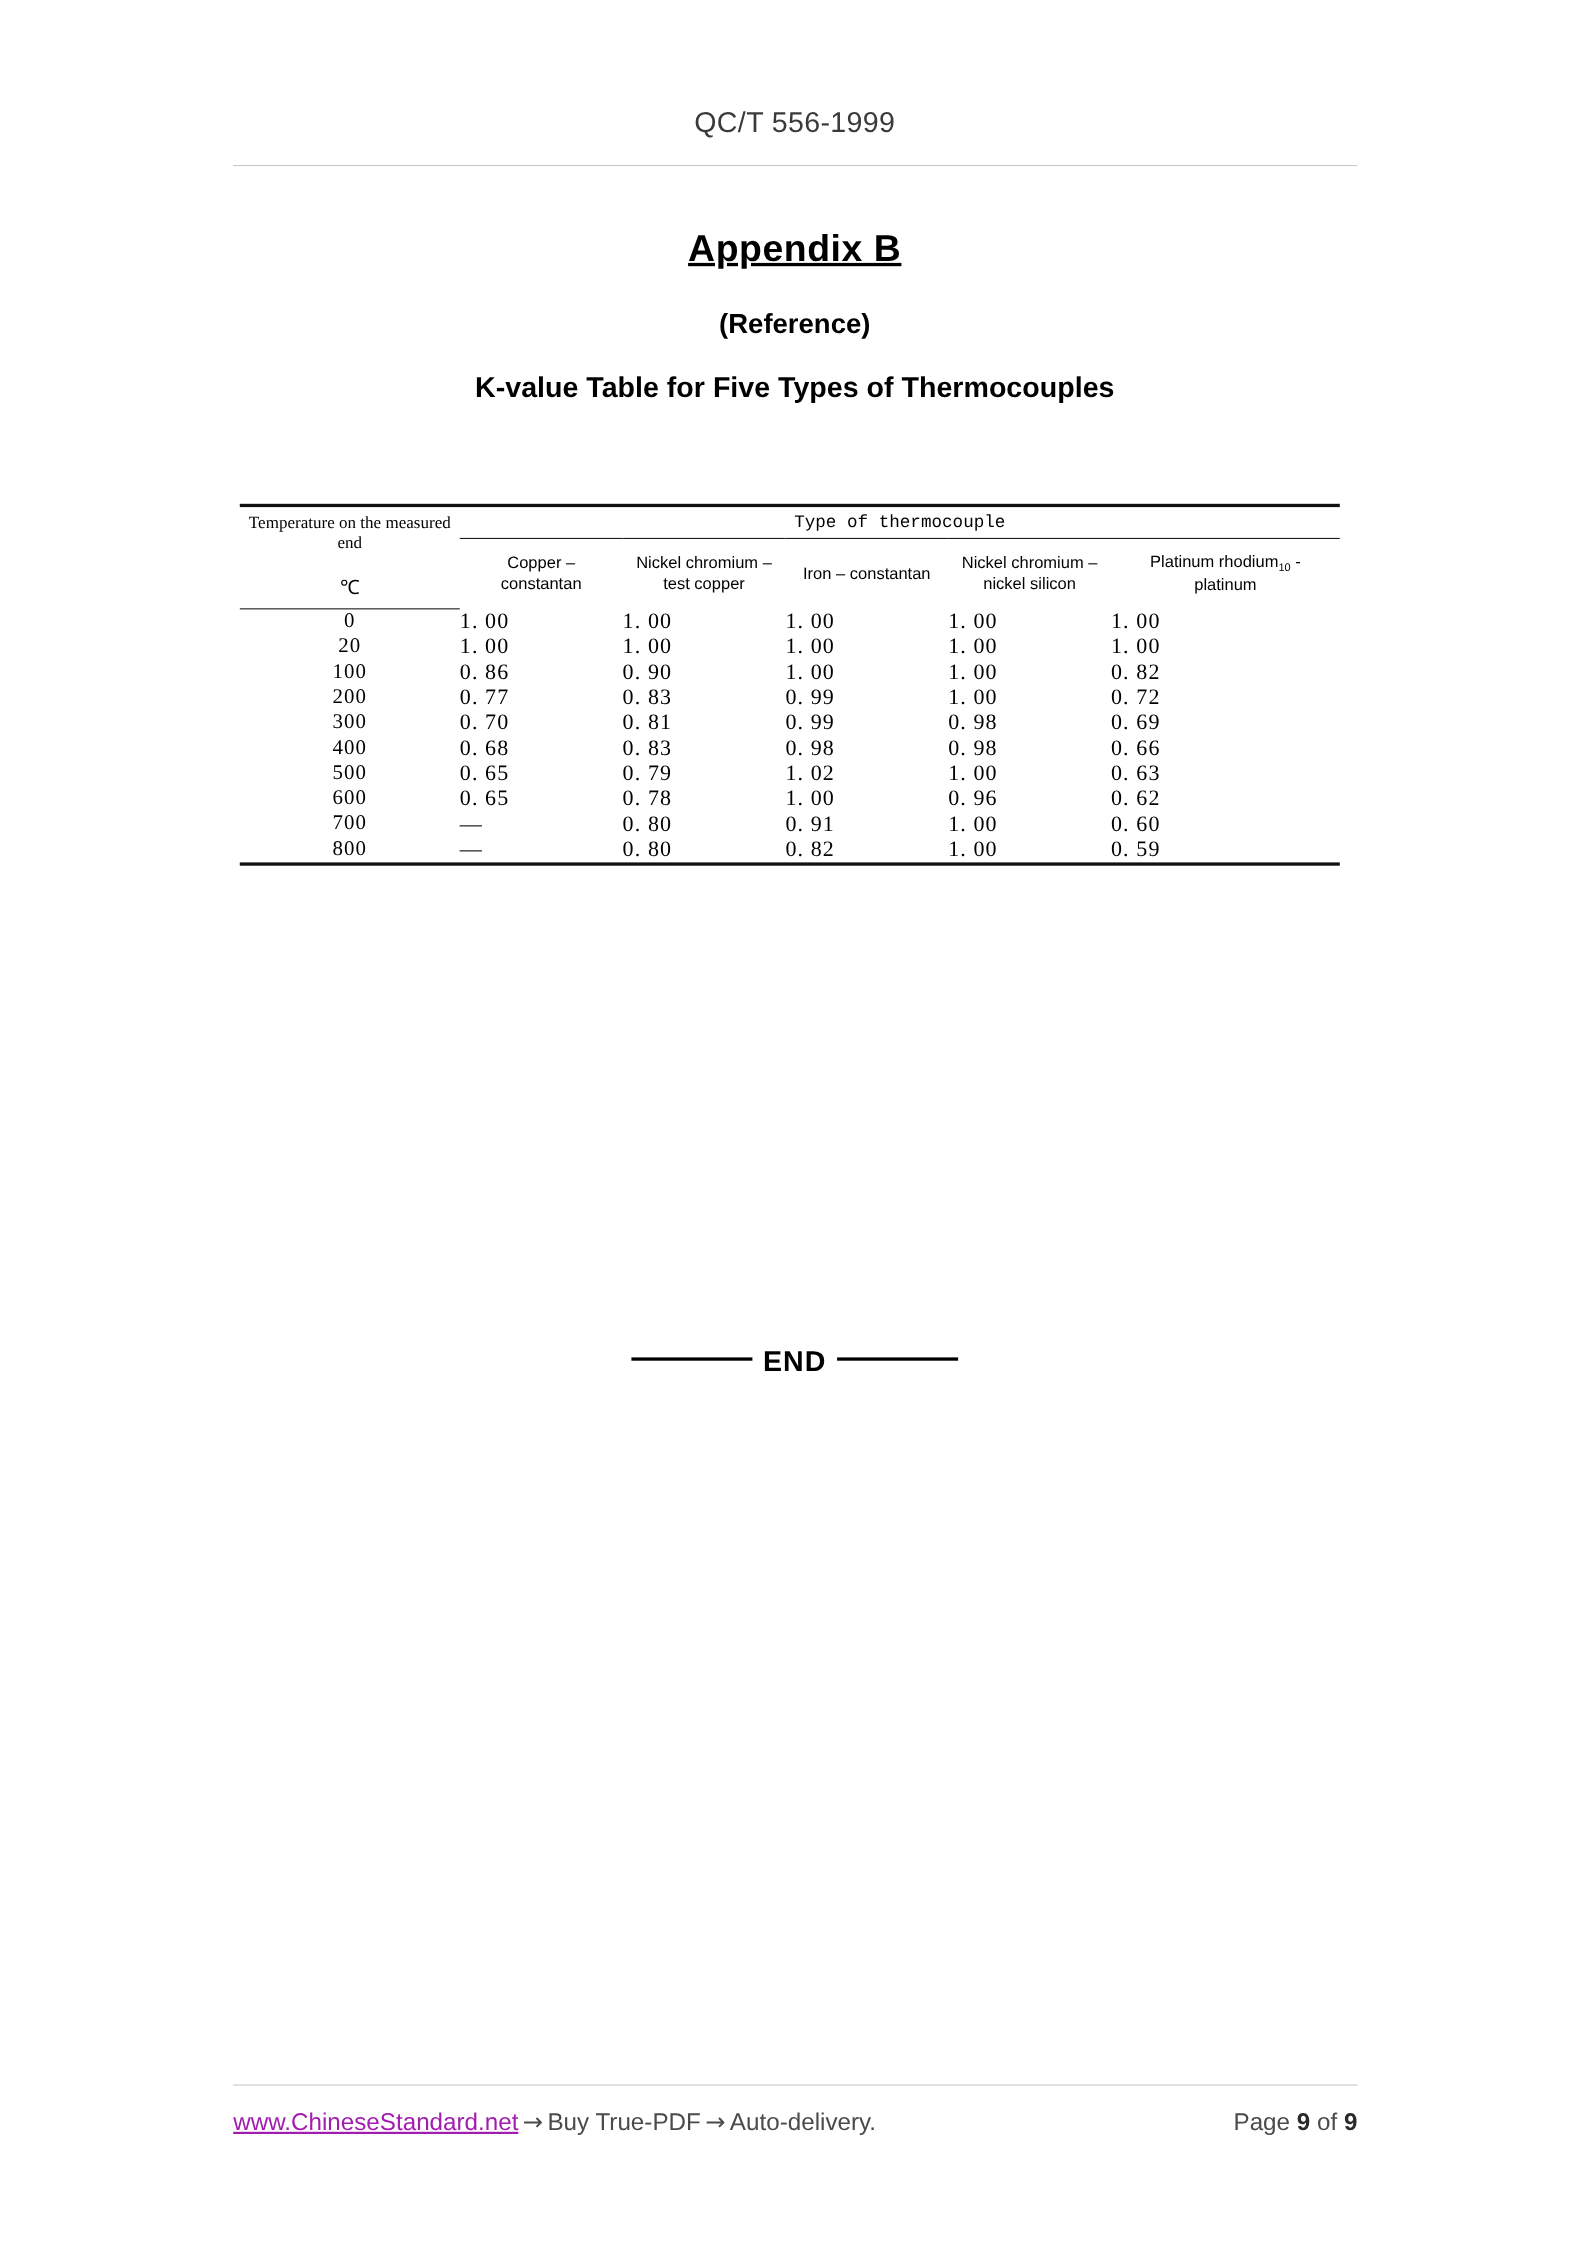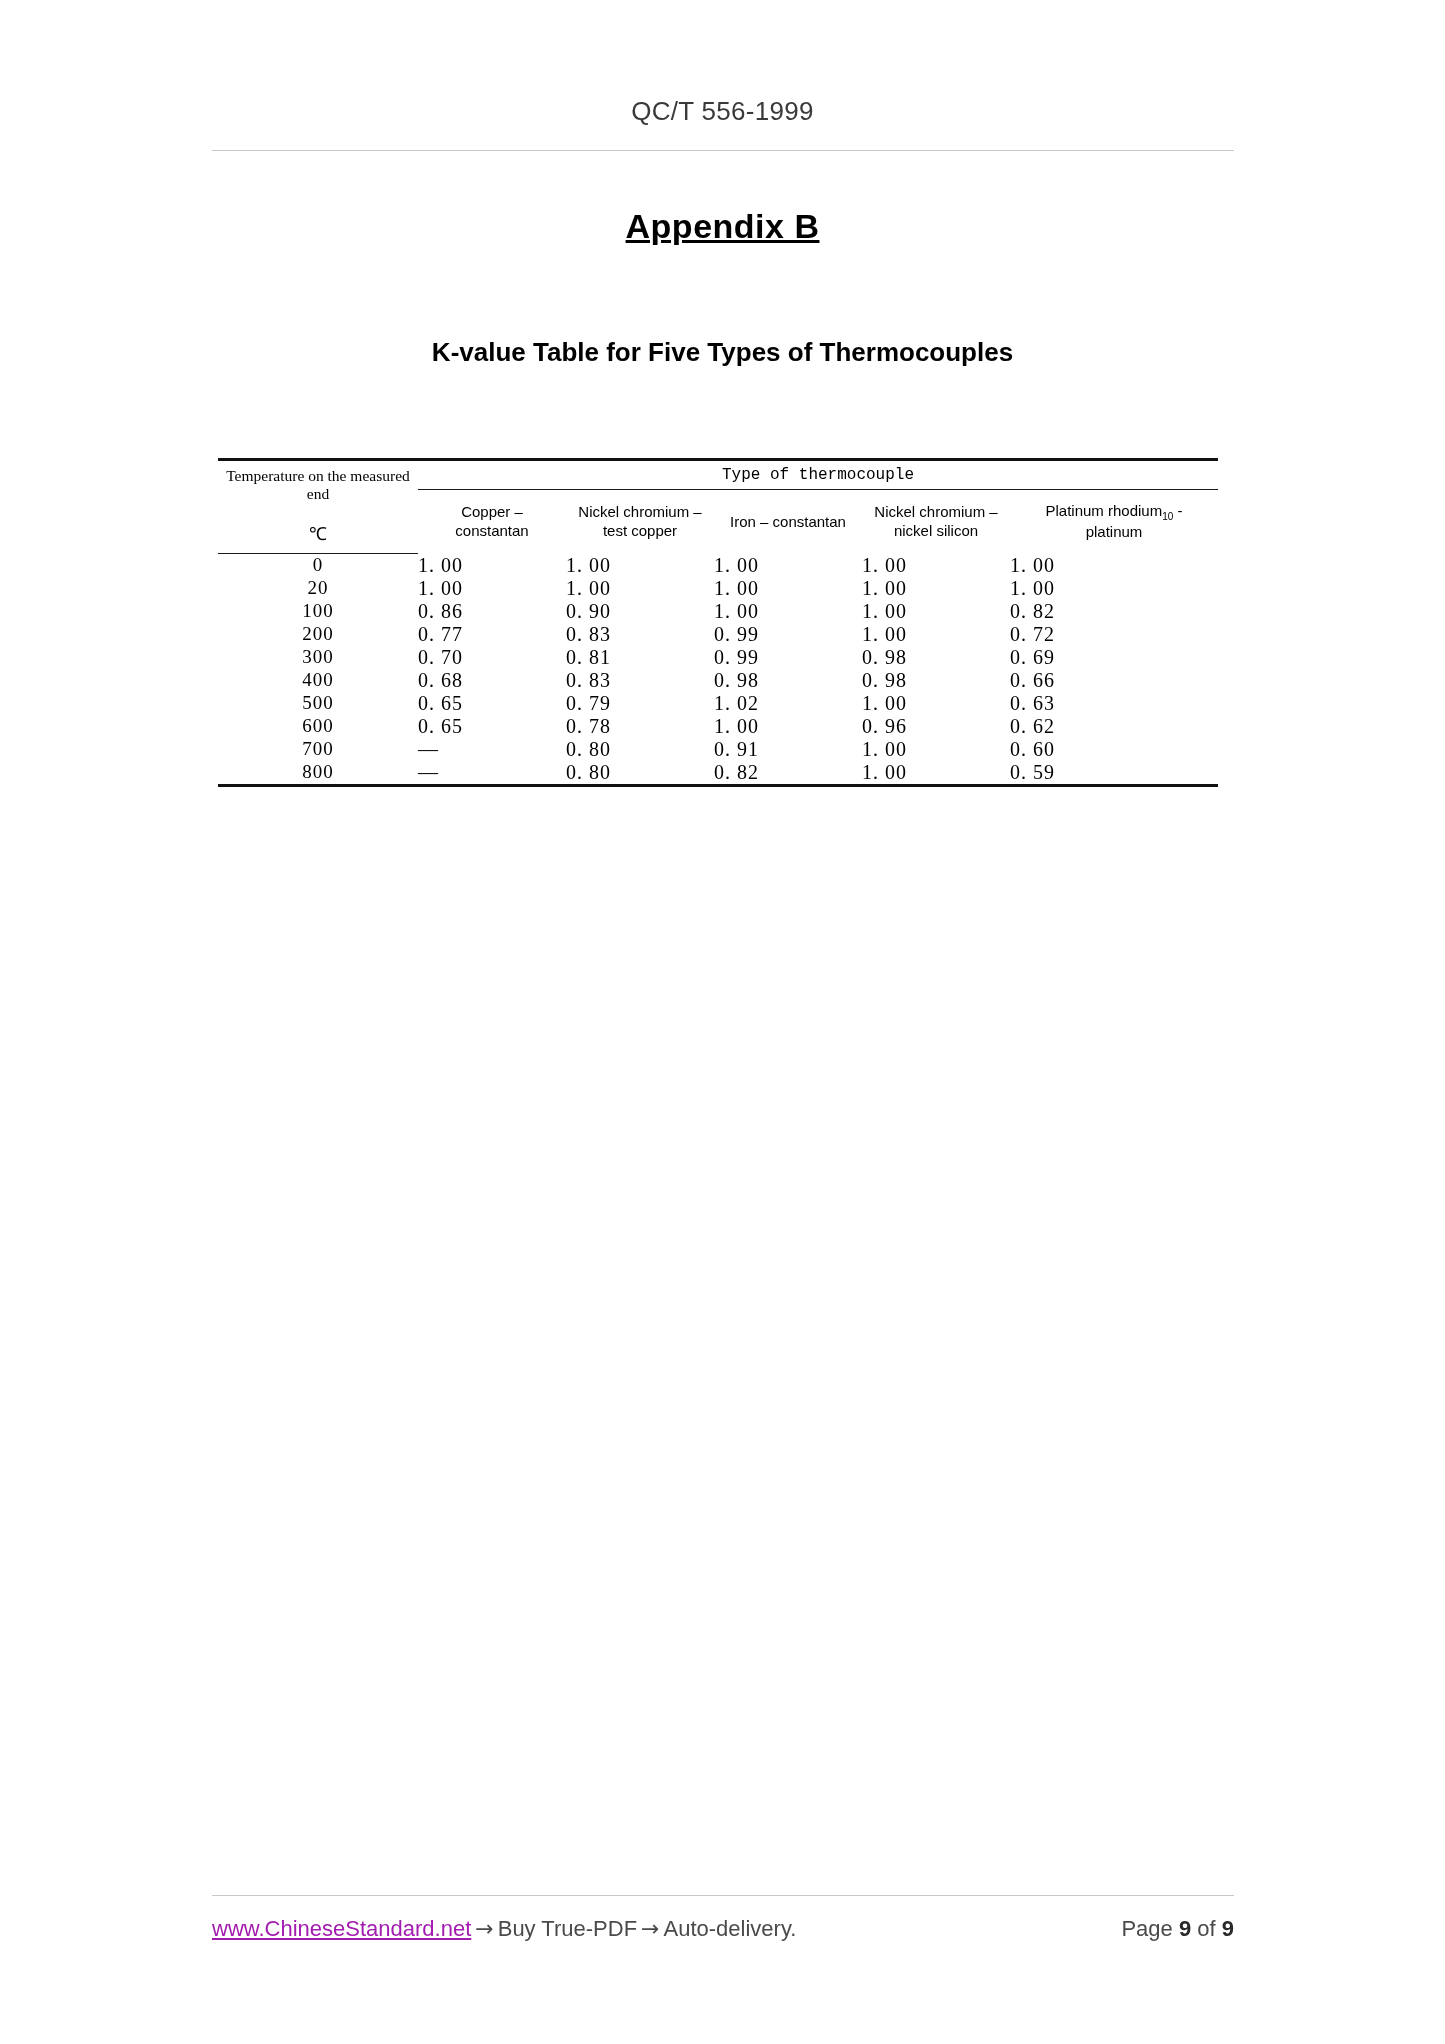--- a/index.html
+++ b/index.html
@@ -226,20 +226,21 @@
 </style>
 </head>
 <body>
 
 <div class="page">
 
   <div class="header-std">QC/T 556-1999</div>
   <div class="header-rule"></div>
 
   <div class="title-main">Appendix B</div>
+  <div class="title-sub">(Reference)</div>
   <div class="title-third">K-value Table for Five Types of Thermocouples</div>
 
   <div class="table-wrap">
     <div class="rule-top"></div>
     <table class="kvalue">
       <colgroup>
         <col style="width:200px">
         <col style="width:148px">
         <col style="width:148px">
         <col style="width:148px">
@@ -349,20 +350,23 @@
           <td class="data-cell vline-col">0. 80</td>
           <td class="data-cell vline-col">0. 82</td>
           <td class="data-cell vline-col">1. 00</td>
           <td class="data-cell vline-col">0. 59</td>
         </tr>
       </tbody>
     </table>
     <div class="rule-bottom"></div>
   </div>
 
+  <div class="end-marker">
+    <span class="end-rule"></span><span>END</span><span class="end-rule"></span>
+  </div>
 
   <div class="footer-rule"></div>
   <div class="footer">
     <span class="footer-left">
       <a class="footer-link" href="#">www.ChineseStandard.net</a><span class="arrow">→</span><span>Buy True-PDF</span><span class="arrow">→</span><span>Auto-delivery.</span>
     </span>
     <span class="footer-right">
       <span>Page</span>
       <span class="pg-num">9</span>
       <span>of</span>

